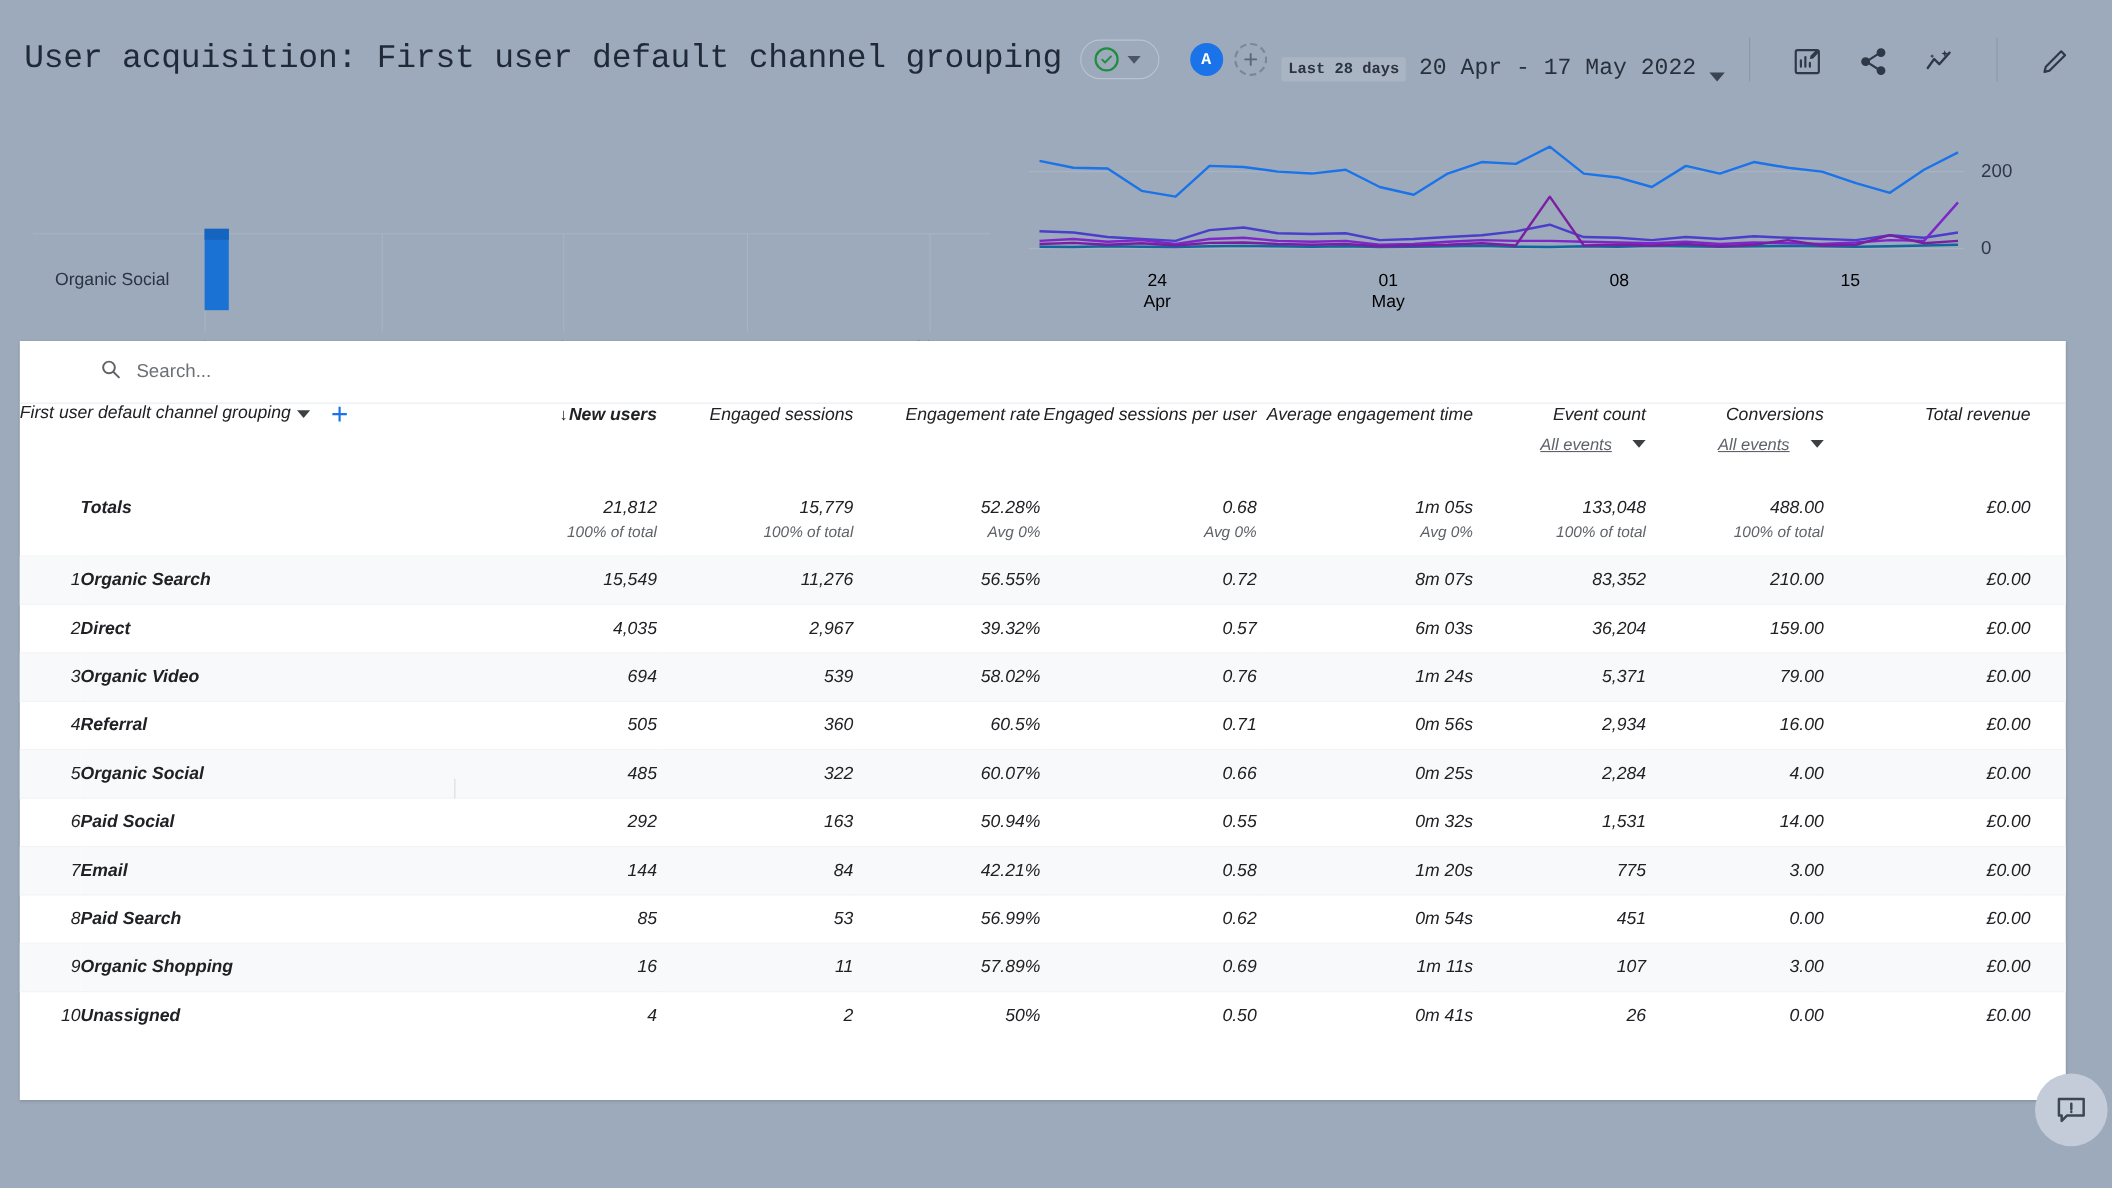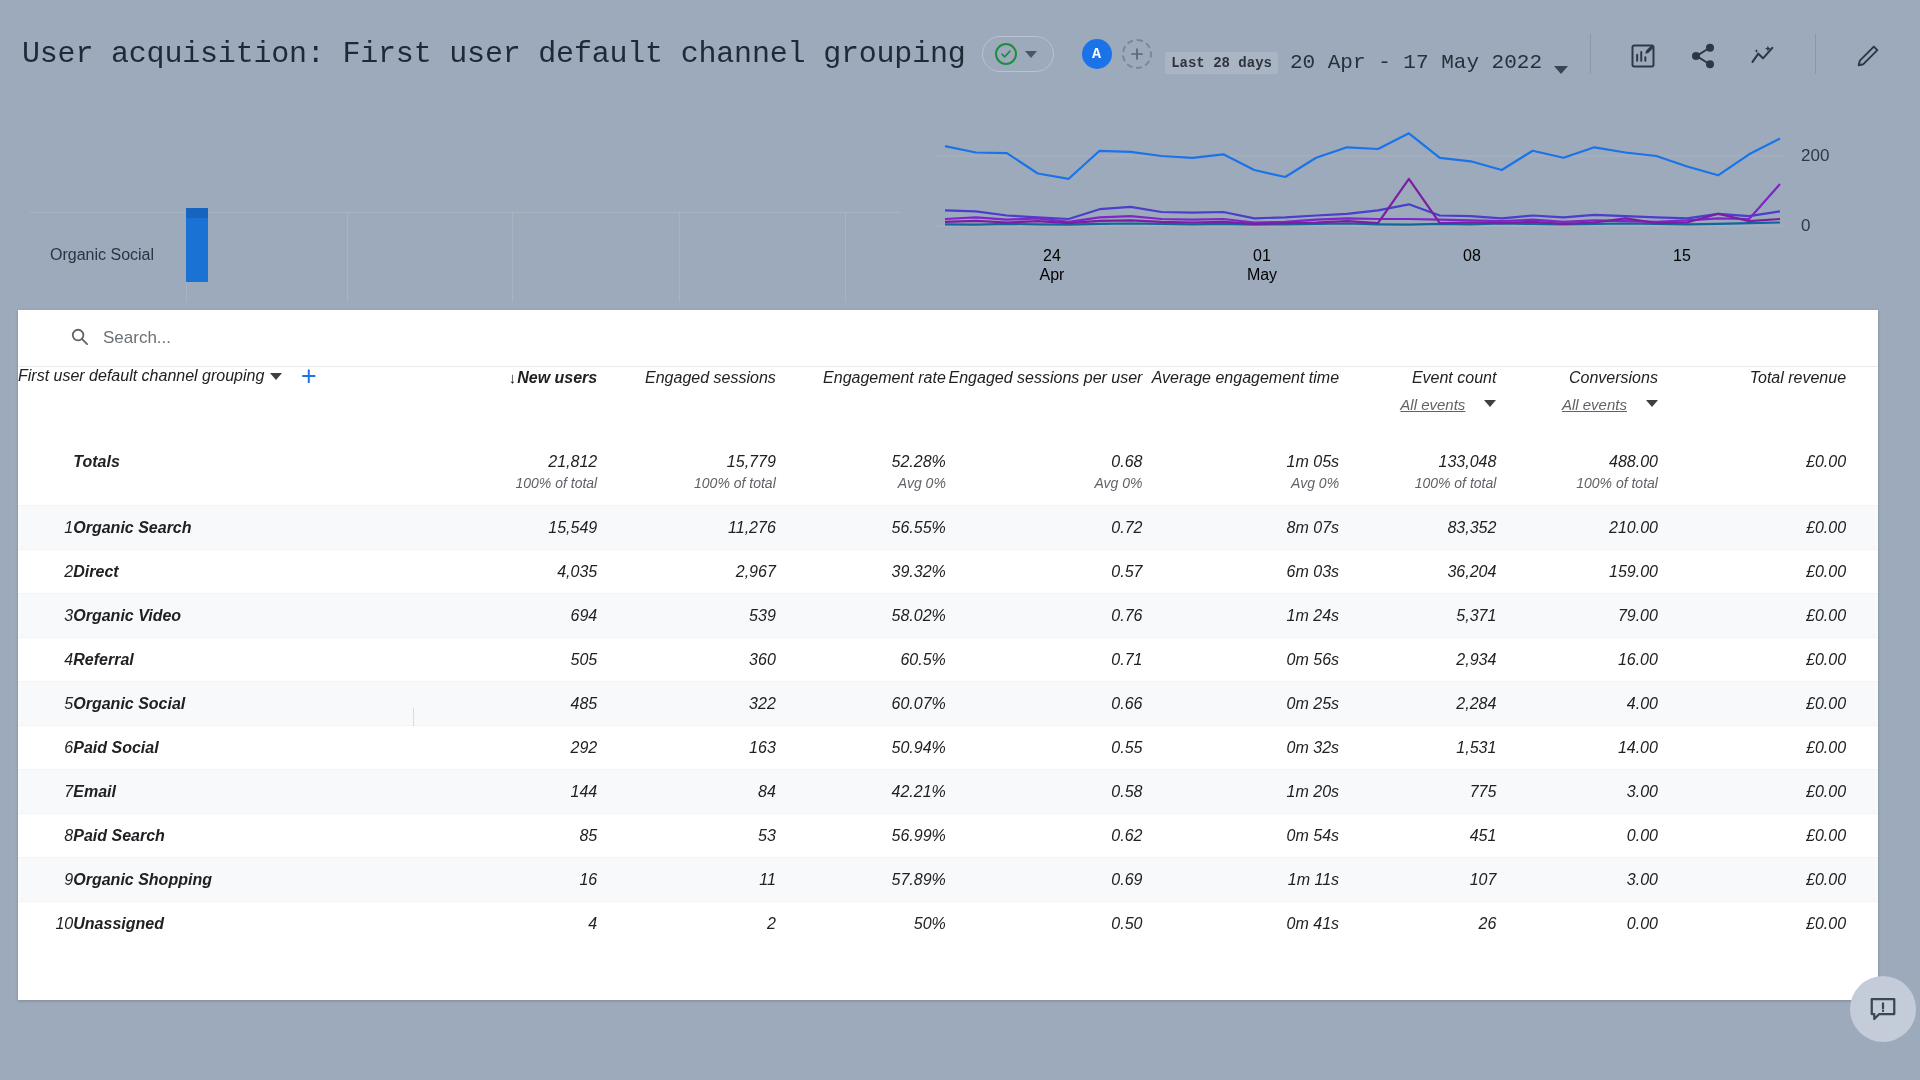--- a/index.html
+++ b/index.html
@@ -225,21 +225,21 @@
     top: 310px;
     width: 1860px;
     height: 690px;
     background: #ffffff;
     box-shadow: 0 1px 3px rgba(0,0,0,.18);
   }
   .toolbar {
     height: 57px;
     display: flex;
     align-items: center;
-    padding: 0 28px 0 52px;
+    padding: 0 28px 0 73px;
     box-sizing: border-box;
     border-bottom: 1px solid #e8eaed;
   }
   .search-wrap {
     display: flex;
     align-items: center;
     gap: 12px;
   }
   .search-input {
     border: none;

